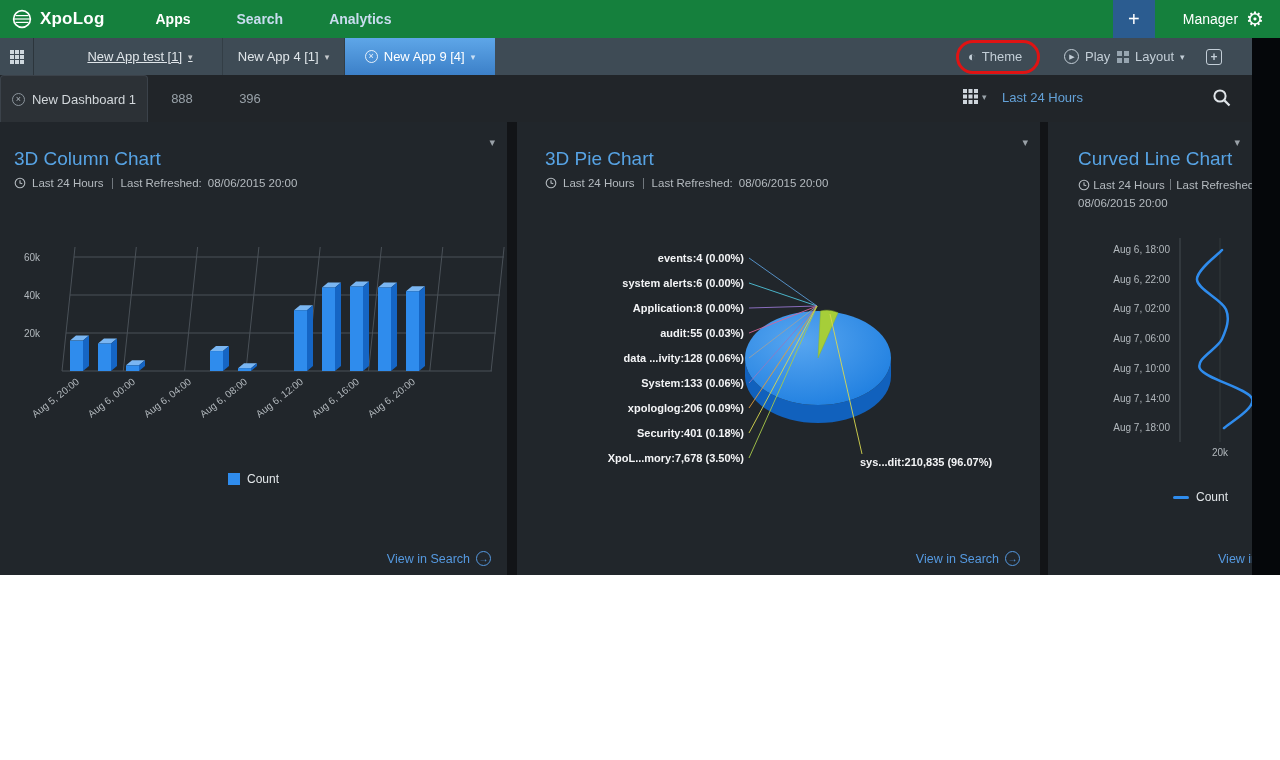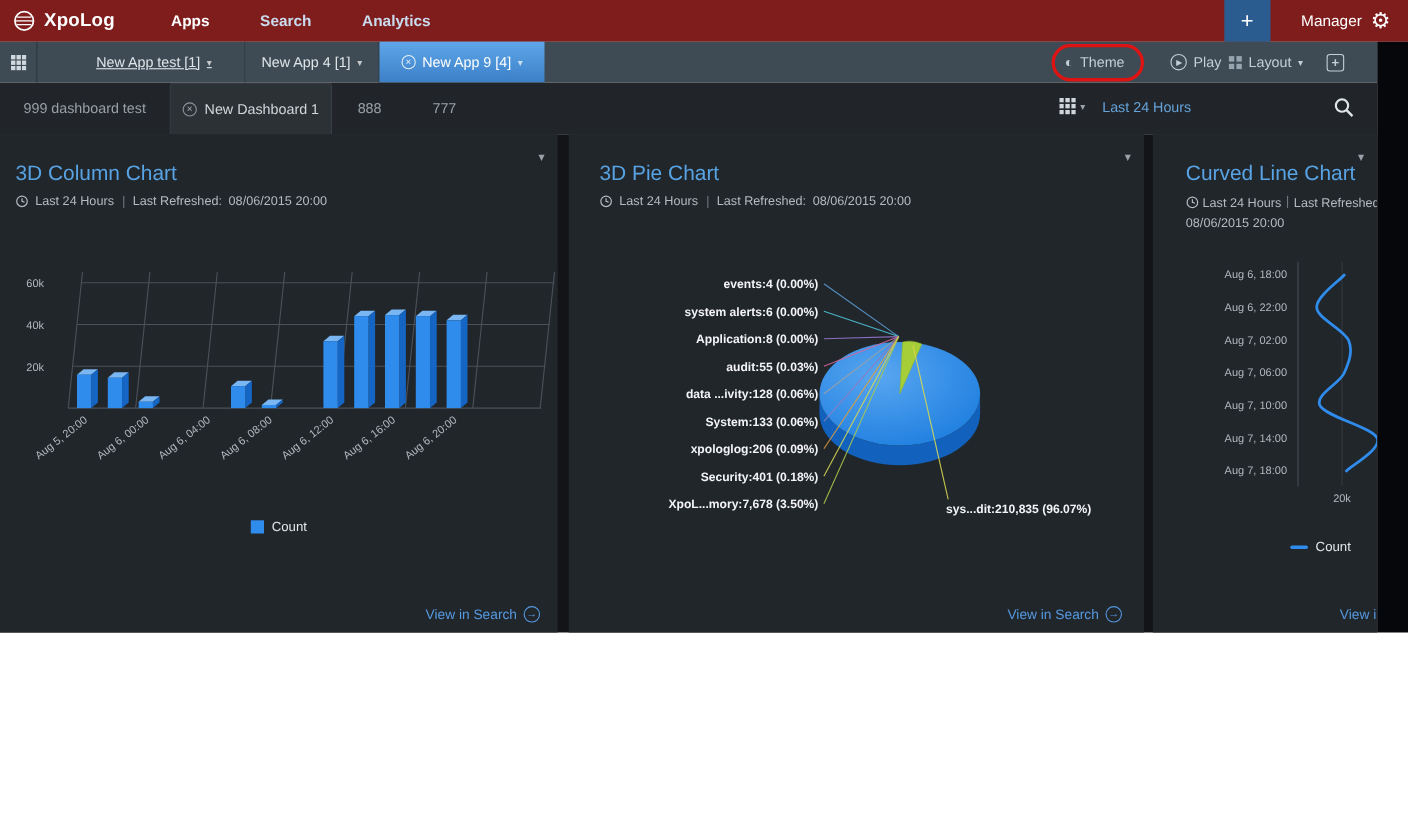--- a/index.html
+++ b/index.html
@@ -4,21 +4,21 @@
 <style>
   * { box-sizing: border-box; }
   html,body { margin:0; padding:0; }
   body {
     width:1280px; height:760px; background:#ffffff;
     font-family:"Liberation Sans", sans-serif; position:relative; overflow:hidden;
   }
   .app { position:absolute; top:0; left:0; width:1280px; height:575px; }
 
   
-  .navbar { position:absolute; top:0; left:0; width:1280px; height:38px; background:#7f1d1d;
+  .navbar { position:absolute; top:0; left:0; width:1280px; height:38px; background:#15803d;
             display:flex; align-items:center; }
   .brand-wrap { display:flex; align-items:center; margin-left:12px; }
   .brand { color:#fff; font-weight:bold; font-size:17px; margin-left:8px; letter-spacing:.2px; }
   .nav-links { display:flex; margin-left:28px; height:38px; }
   .nav-link { padding:0 23px; display:flex; align-items:center; color:#c9dcef; font-size:14px; font-weight:bold; cursor:pointer; }
   .nav-link.active { color:#ffffff; }
   .nav-right { margin-left:auto; display:flex; align-items:center; height:38px; }
   .nav-plus { width:42px; height:38px; background:#2b5c90; color:#fff; font-size:20px;
               display:flex; align-items:center; justify-content:center; cursor:pointer; }
   .manager { margin:0 8px 0 28px; color:#fff; font-size:14px; cursor:pointer; }
@@ -180,32 +180,29 @@
       </svg>
       <span>Layout</span>
       <span class="caret">▾</span>
     </div>
     <div class="bar-btn addsq-btn">
       <span class="add-square">+</span>
     </div>
   </div>
 
   <div class="dashbar">
-    <div class="dash-tab d1">
-      <span>999 dashboard test</span>
-    </div>
     <div class="dash-tab d2">
       <span class="circle-x">×</span>
       <span>New Dashboard 1</span>
     </div>
     <div class="dash-tab d3">
       <span>888</span>
     </div>
     <div class="dash-tab d4">
-      <span>777</span>
+      <span>396</span>
     </div>
 
     <div class="dash-grid">
       <svg width="15" height="15" viewBox="0 0 15 15">
         <g fill="#cfd6dc">
           <rect x="0" y="0" width="4" height="4"></rect>
             <rect x="5.5" y="0" width="4" height="4"></rect>
             <rect x="11" y="0" width="4" height="4"></rect>
           <rect x="0" y="5.5" width="4" height="4"></rect>
             <rect x="5.5" y="5.5" width="4" height="4"></rect>

